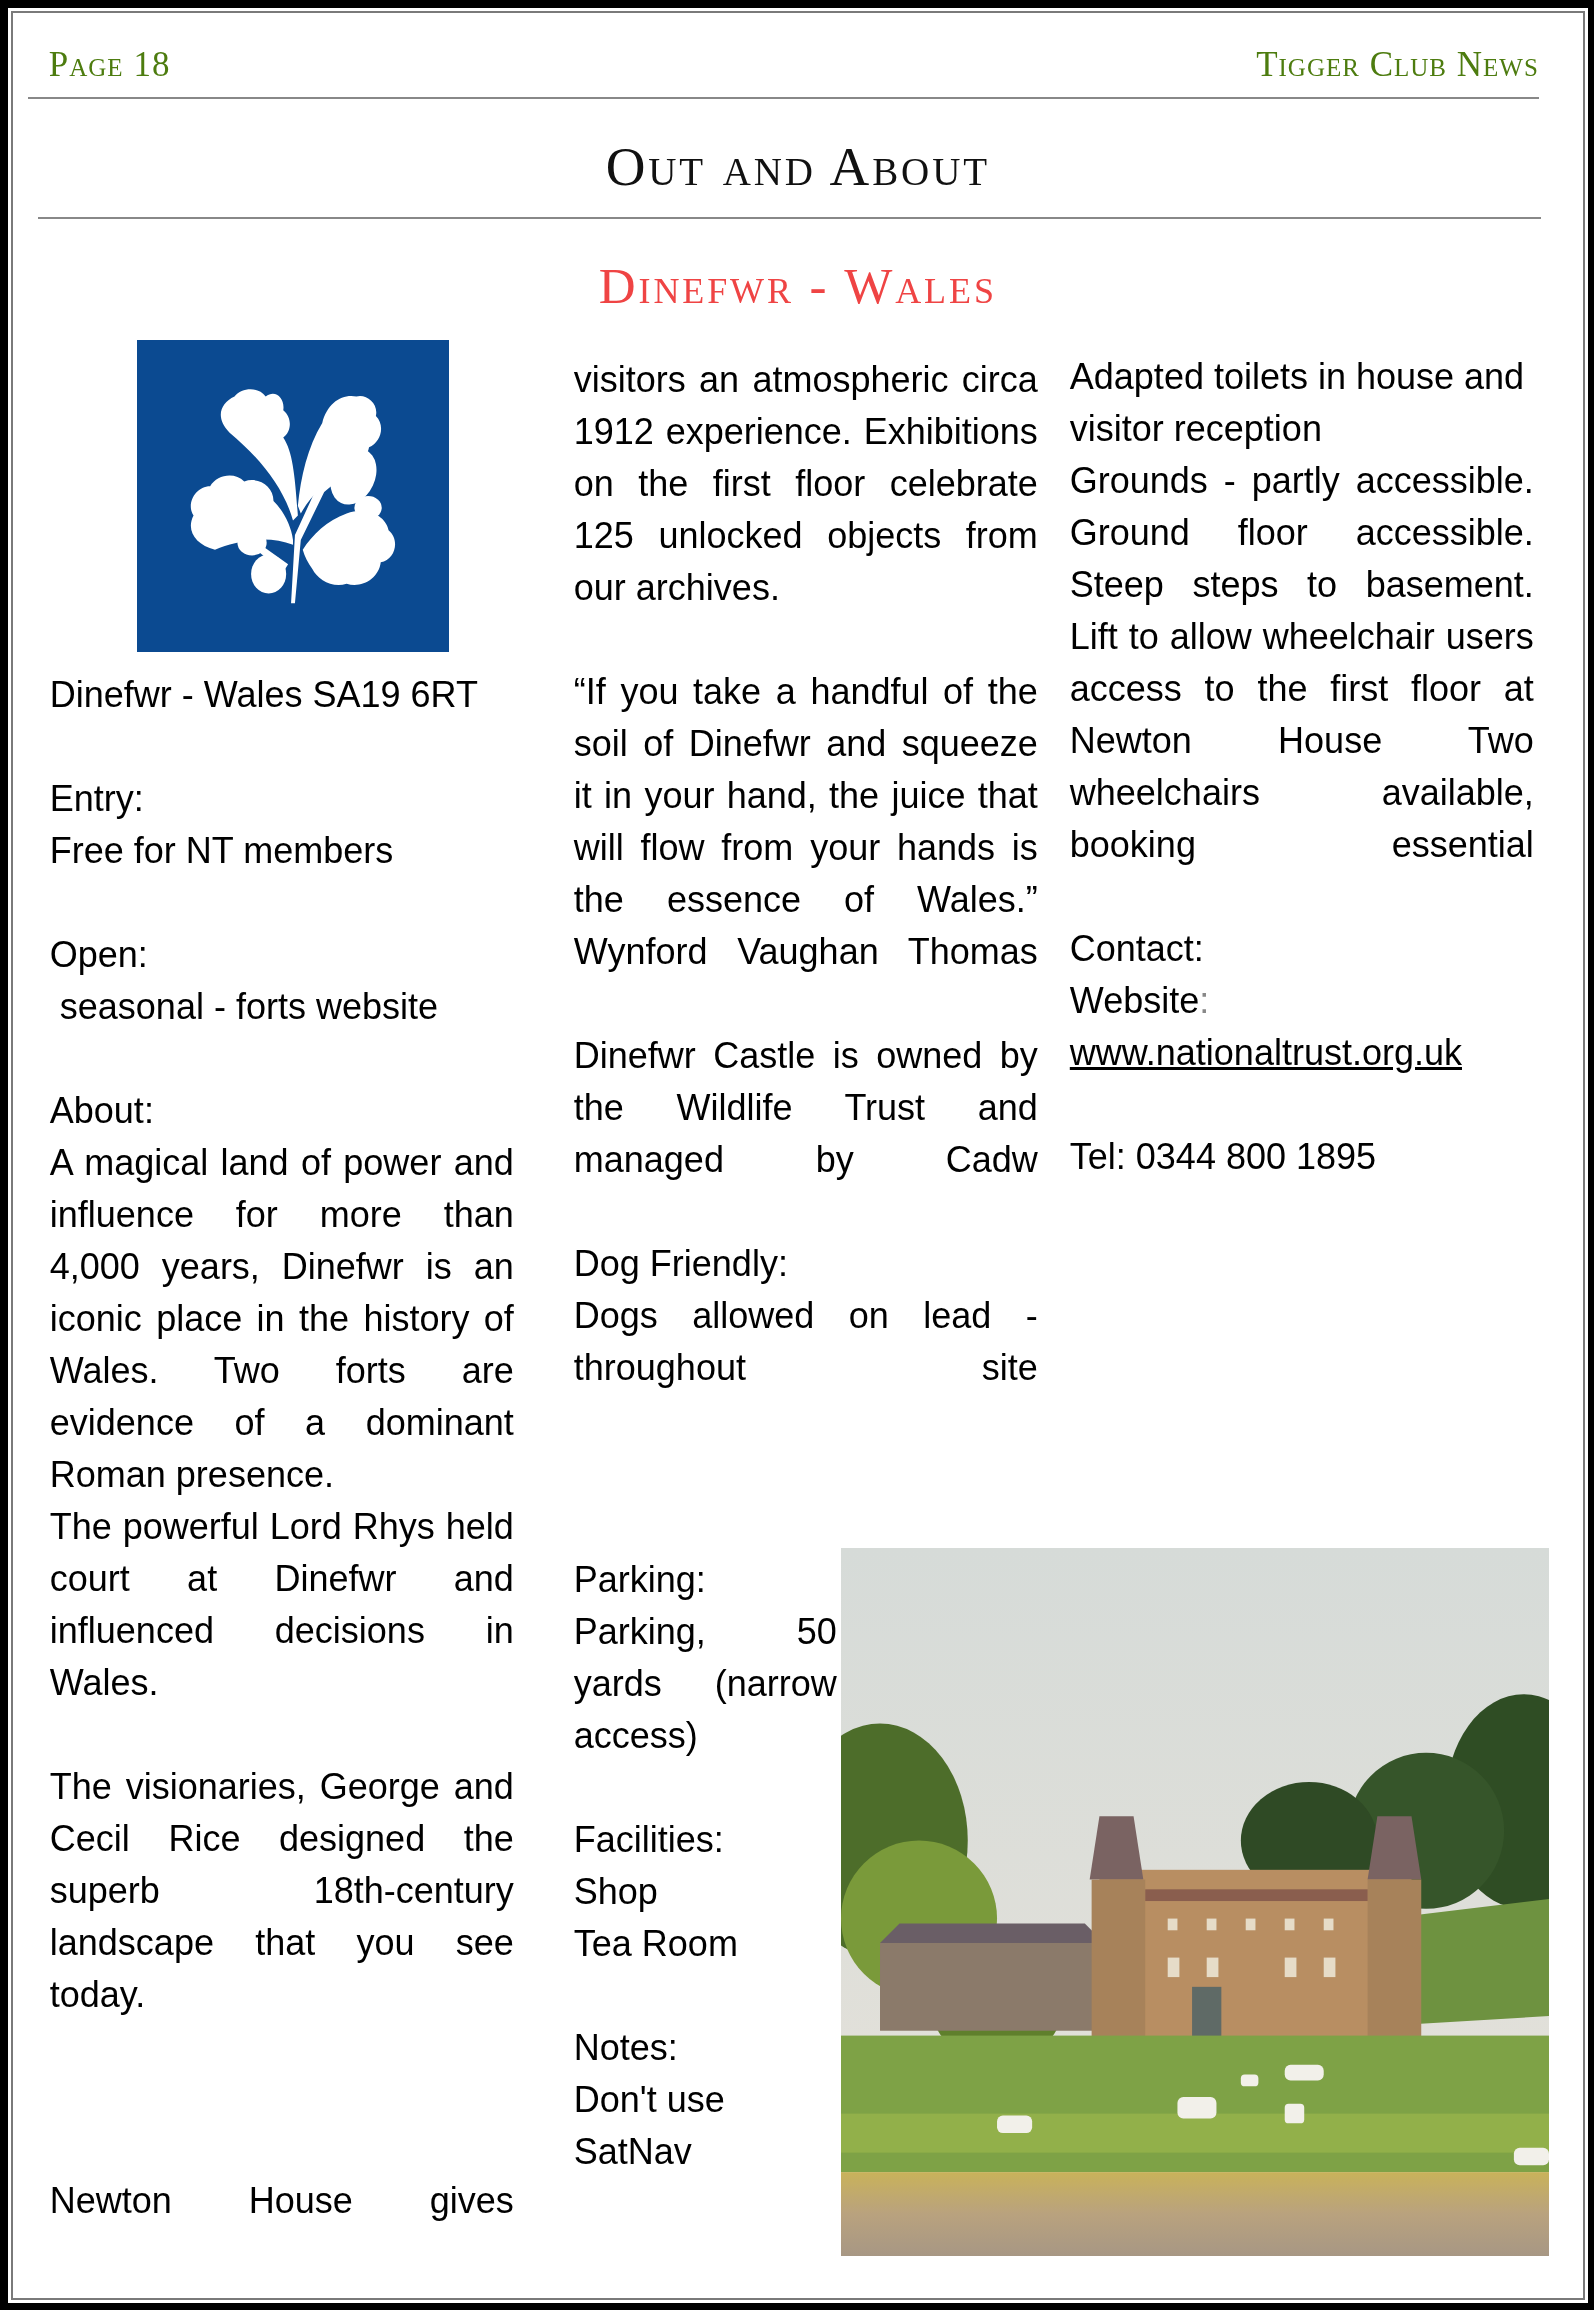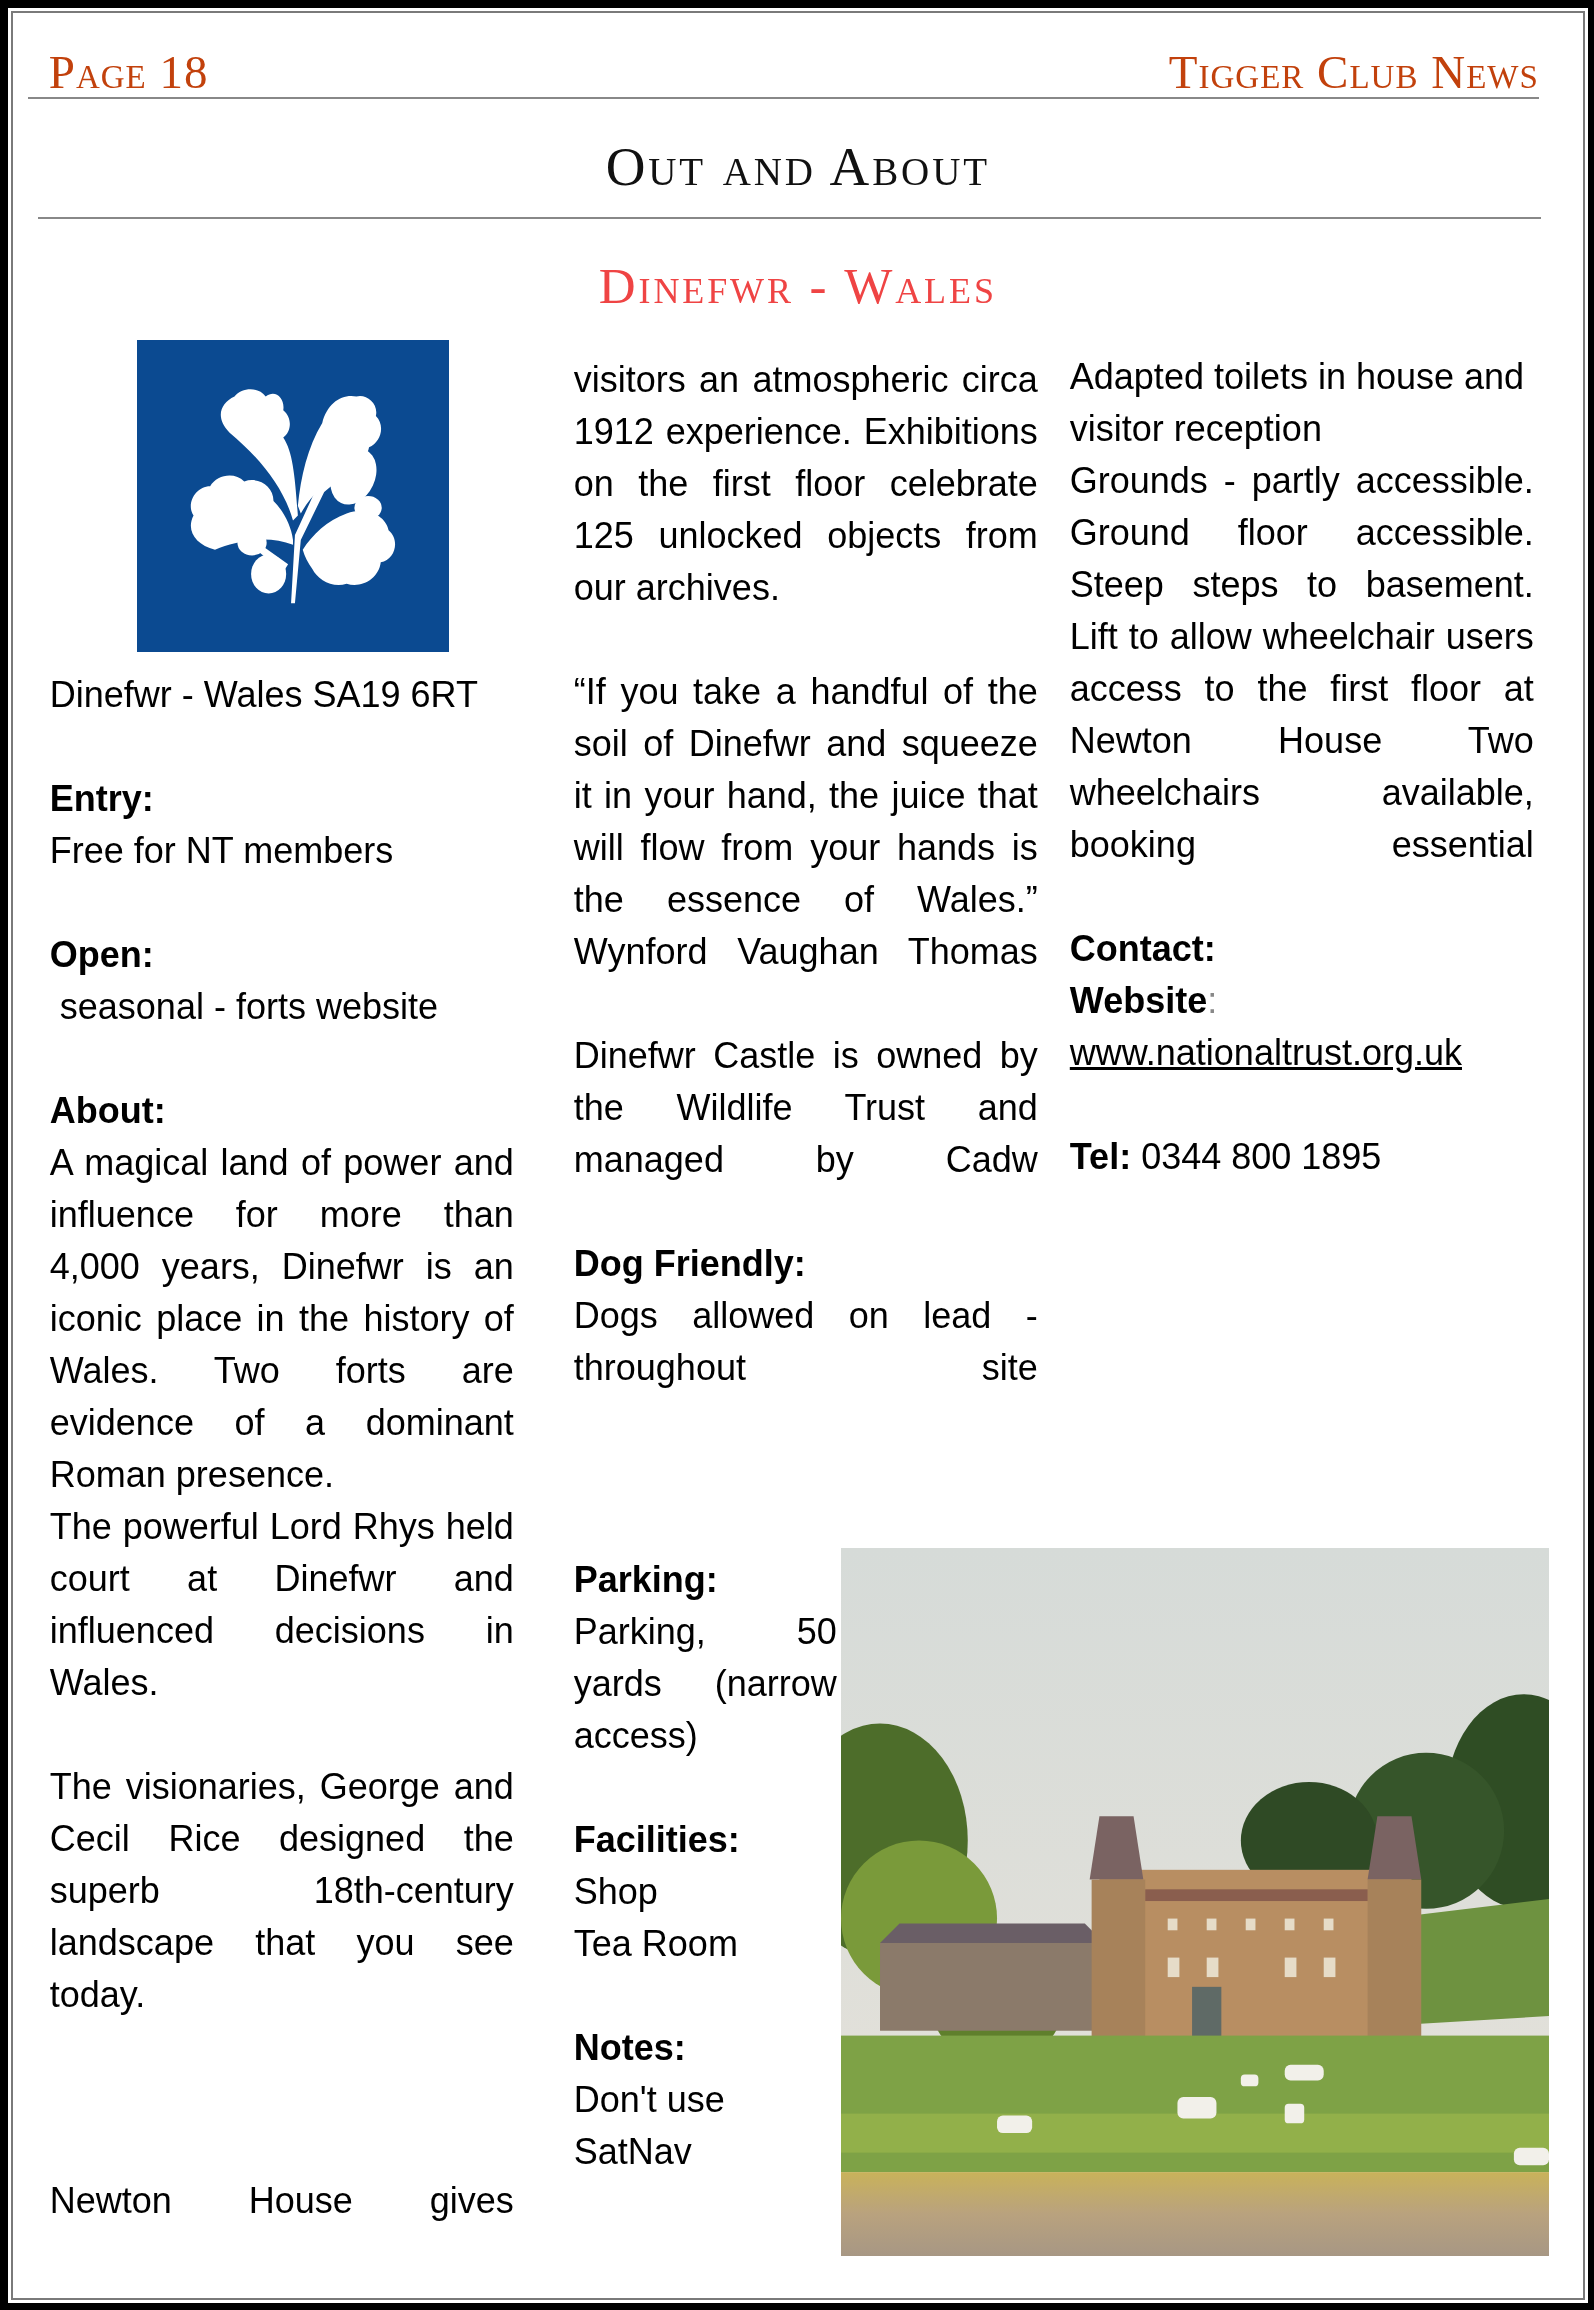--- a/index.html
+++ b/index.html
@@ -11,21 +11,21 @@
     position: absolute; left: 7.8px; top: 7.8px; width: 1580px; height: 2295px;
     background: #fff; box-sizing: border-box;
   }
   .frame {
     position: absolute; left: 2.9px; top: 2.9px; right: 2.9px; bottom: 2.9px;
     border: 2px solid #7a7a7a; box-sizing: border-box;
   }
   .hdr-left, .hdr-right {
     position: absolute; top: 37px;
     font-family: "Liberation Serif", "DejaVu Serif", serif;
-    font-variant: small-caps; font-size: 47px; letter-spacing: 1px; color: #c2410c;
+    font-variant: small-caps; font-size: 35px; letter-spacing: 1px; color: #4d7c0f;
   }
   .hdr-left { left: 41px; }
   .hdr-right { right: 49px; }
   .rule { position: absolute; height: 2px; background: #888; }
   .rule.r1 { left: 20.5px; right: 49px; top: 89px; }
   .rule.r2 { left: 30px; right: 47px; top: 209px; }
   .title {
     position: absolute; left: 0; right: 0; top: 127px; text-align: center;
     font-family: "Liberation Serif", "DejaVu Serif", serif;
     font-variant: small-caps; font-size: 55px; letter-spacing: 2.9px; color: #111;
@@ -34,21 +34,21 @@
     position: absolute; left: 0; right: 0; top: 249px; text-align: center;
     font-family: "Liberation Serif", "DejaVu Serif", serif;
     font-variant: small-caps; font-size: 51px; letter-spacing: 2.9px; color: #ef4444;
   }
   .col {
     position: absolute; font-size: 36px; line-height: 52px; color: #000;
     text-align: justify;
   }
   .col p { margin: 0; }
   .col .gap { height: 52px; }
-  .col b { font-weight: bold; }
+  .col b { font-weight: normal; }
   .col-left { left: 42px; width: 464px; top: 661px; }
   .col-mid { left: 566px; width: 464px; top: 346px; }
   .col-mid-narrow { left: 566px; width: 263px; top: 1546px; }
   .col-right { left: 1062px; width: 464px; top: 343px; }
   .left-bottom { position: absolute; left: 42px; width: 464px; top: 2167px; font-size: 36px; line-height: 52px; text-align: justify; text-align-last: justify; }
   .j { text-align-last: justify; }
   .logo {
     position: absolute; left: 129px; top: 332px; width: 312px; height: 312px;
     background: #0b4a91;
   }

